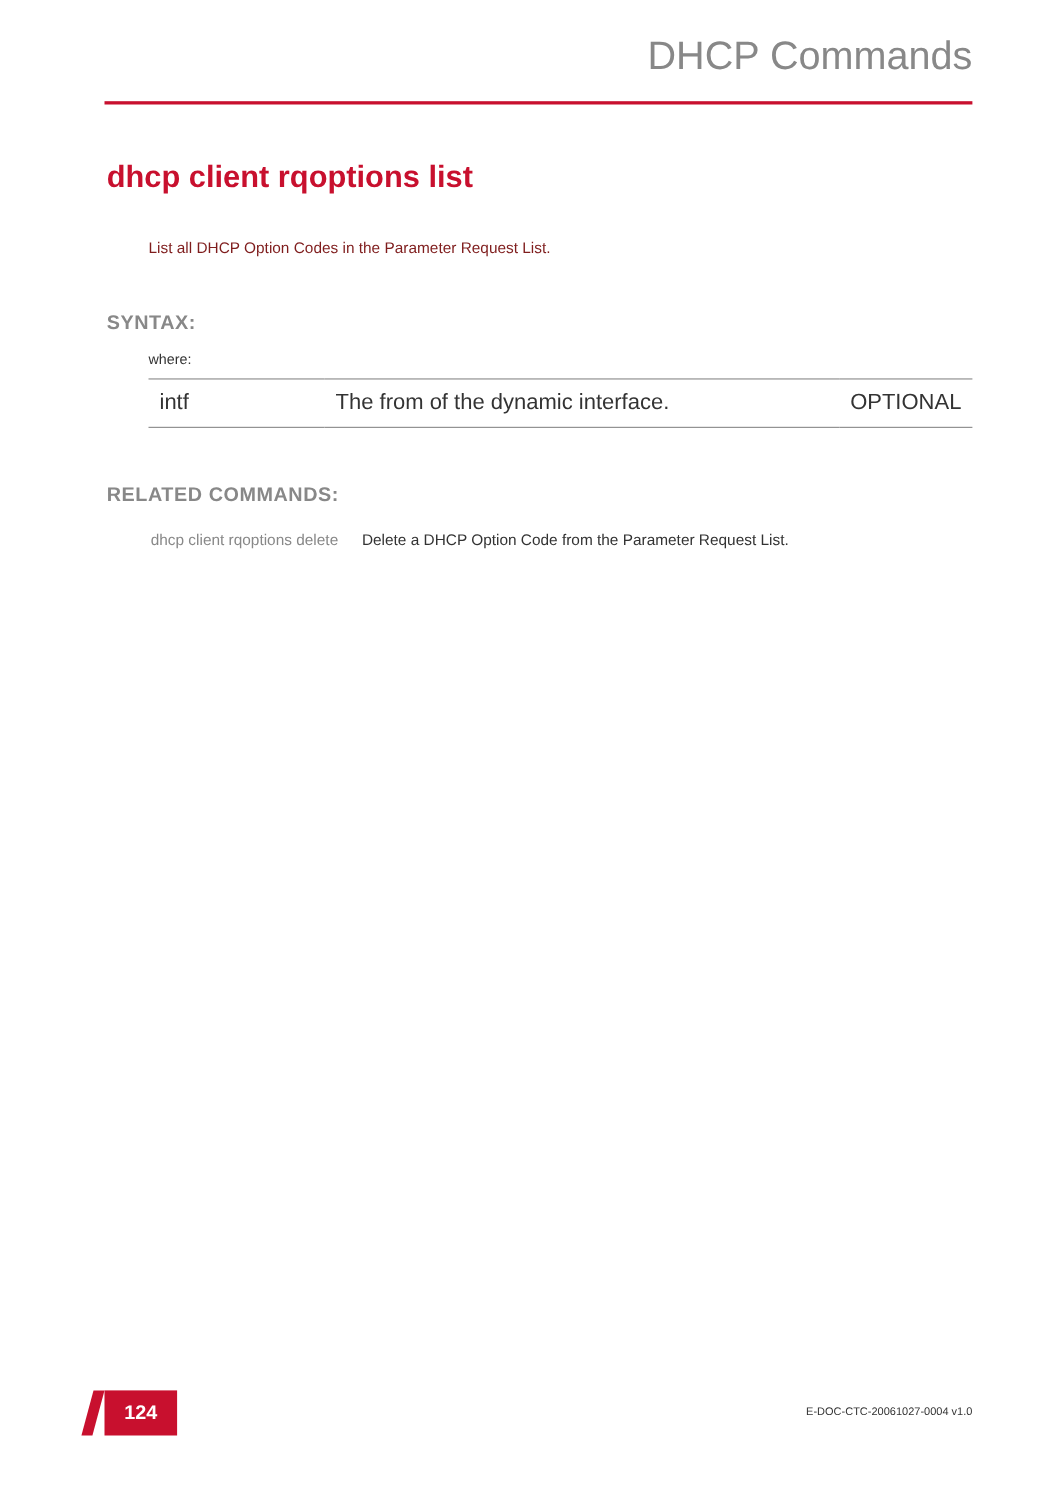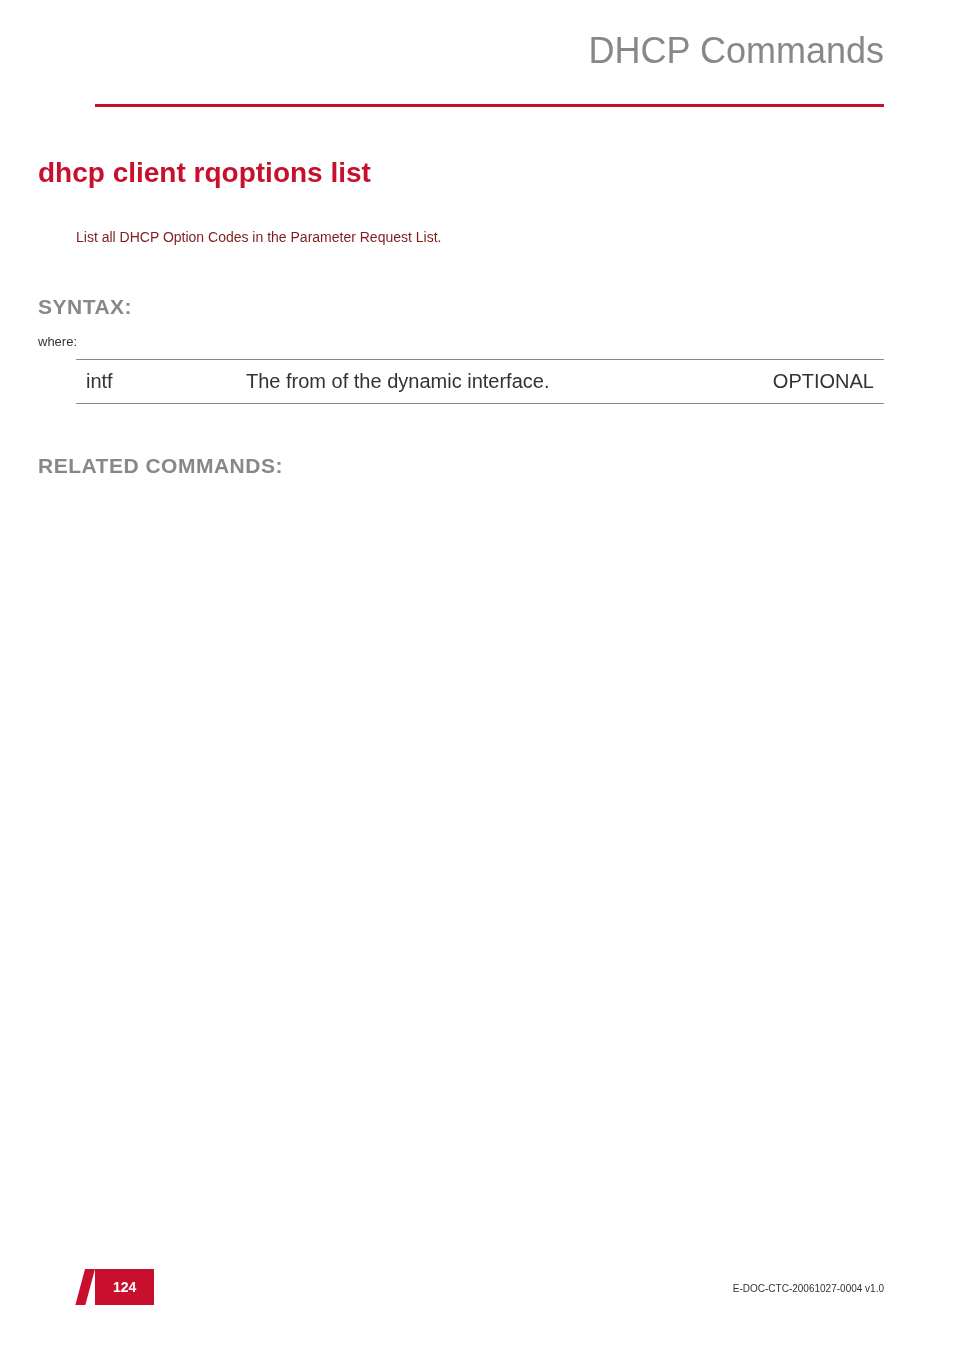--- a/index.html
+++ b/index.html
@@ -10,57 +10,57 @@
     
     body {
       font-family: Arial, Helvetica, sans-serif;
       background: #ffffff;
       width: 954px;
       height: 1350px;
       position: relative;
     }
     
     .page-header {
-      padding: 30px 70px 32px 0;
+      padding: 30px 70px 20px 0;
       text-align: right;
     }
     
     .chapter-title {
       font-size: 36px;
       font-weight: normal;
       color: #888888;
       font-family: Arial, Helvetica, sans-serif;
     }
     
     .header-rule {
       height: 3px;
       background: #c8102e;
       margin: 0 70px 0 95px;
     }
     
     .content {
-      padding: 50px 70px 0 38px;
+      padding: 50px 70px 0 97px;
     }
     
     .command-title {
       font-size: 28px;
       font-weight: bold;
       color: #c8102e;
       margin-bottom: 40px;
     }
     
     .description {
       font-size: 14px;
       color: #7f1d1d;
       margin-left: 38px;
       margin-bottom: 50px;
     }
     
     .section-heading {
-      font-size: 21px;
+      font-size: 18px;
       font-weight: bold;
       color: #888888;
       letter-spacing: 0.5px;
       margin-bottom: 15px;
     }
     
     .syntax-box {
       border: 1px solid #888888;
       padding: 10px 12px;
       margin-left: 38px;
@@ -71,20 +71,21 @@
     }
     
     .syntax-command {
       display: inline-block;
       min-width: 290px;
     }
     
     .where-label {
       font-size: 13px;
       color: #333333;
+      margin-left: 38px;
       margin-bottom: 10px;
     }
     
     .param-table {
       margin-left: 38px;
       margin-bottom: 50px;
       width: calc(100% - 38px);
       border-collapse: collapse;
     }
     
@@ -136,21 +137,21 @@
       left: 0;
       right: 0;
       padding: 0 70px 0 95px;
     }
     
     .page-number-box {
       display: inline-block;
       background: #c8102e;
       color: #ffffff;
       font-weight: bold;
-      font-size: 14px;
+      font-size: 18px;
       padding: 10px 18px;
       position: relative;
     }
     
     .page-number-box::before {
       content: '';
       position: absolute;
       left: -10px;
       top: 0;
       bottom: 0;
@@ -190,18 +191,26 @@
         <tr>
       <td class="param-name">intf</td>
       <td class="param-desc">The from of the dynamic interface.</td>
       <td class="param-req">OPTIONAL</td>
     </tr>
   </tbody>
     </table>
 
   <div class="section-heading">RELATED COMMANDS:</div>
 
+  <table class="related-table">
+    <tbody>
+        <tr>
+      <td class="related-cmd">dhcp client rqoptions delete</td>
+      <td class="related-desc">Delete a DHCP Option Code from the Parameter Request List.</td>
+    </tr>
+  </tbody>
+    </table>
 </div>
 
 <div class="footer">
   <div class="page-number-box">124</div>
   <div class="doc-id">E-DOC-CTC-20061027-0004 v1.0</div>
 </div>
 
 </body></html>

